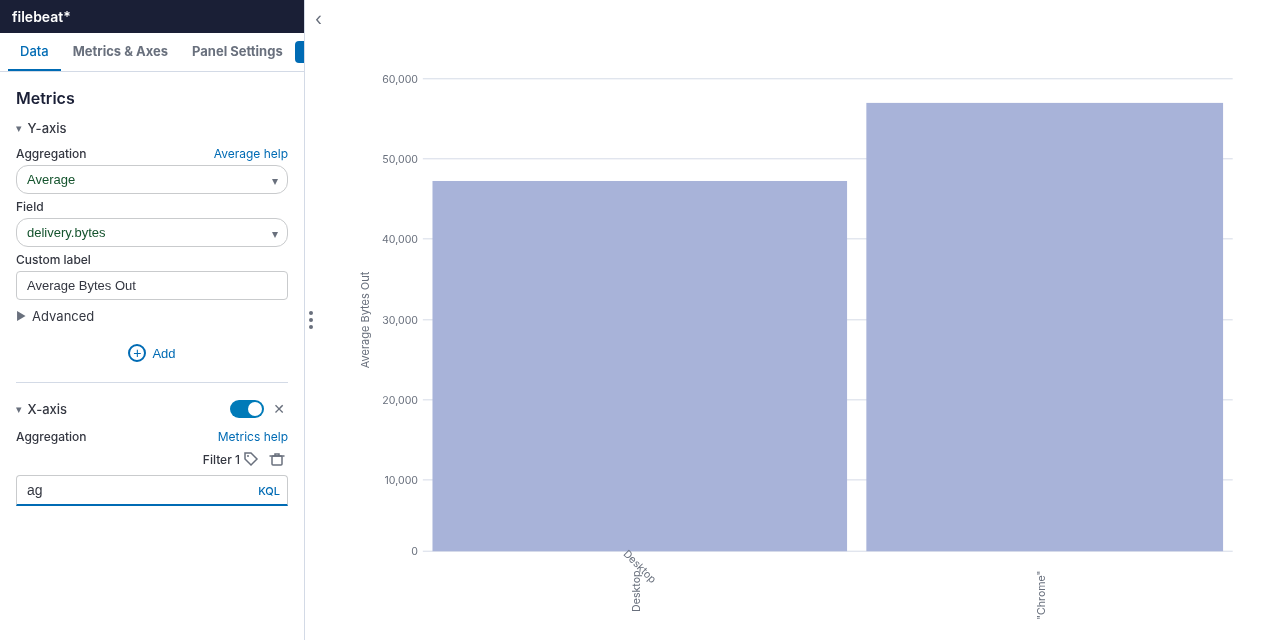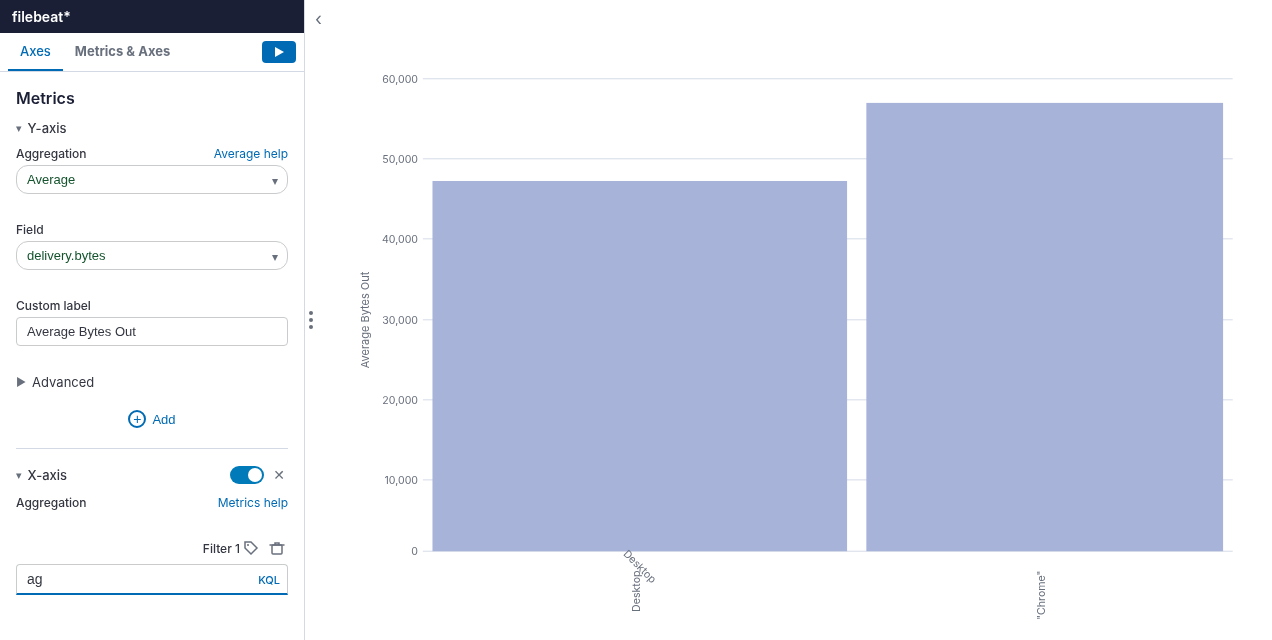--- a/index.html
+++ b/index.html
@@ -91,21 +91,21 @@
       color: #343741;
       margin-bottom: 10px;
       cursor: pointer;
     }
     .subsection-label .chevron {
       font-size: 11px;
       color: #69707d;
     }
 
     .form-row {
-      margin-bottom: 28px;
+      margin-bottom: 5px;
     }
     .form-label-row {
       display: flex;
       justify-content: space-between;
       align-items: center;
       margin-bottom: 4px;
     }
     .form-label {
       font-size: 12px;
       font-weight: 500;
@@ -334,22 +334,23 @@
 </head>
 <body>
 
 <div class="sidebar">
 
   <div class="app-header">
     <span>filebeat*</span>
   </div>
 
   <div class="tabs-bar">
-    <div class="tab active">Axes</div>
+    <div class="tab active">Data</div>
     <div class="tab">Metrics &amp; Axes</div>
+    <div class="tab">Panel Settings</div>
     <div class="tab-actions">
       <button class="run-btn">
         <svg width="14" height="14" viewBox="0 0 14 14" fill="none" xmlns="http://www.w3.org/2000/svg">
           <polygon points="3,2 12,7 3,12" fill="white"></polygon>
         </svg>
       </button>
 
     </div>
   </div>
 

